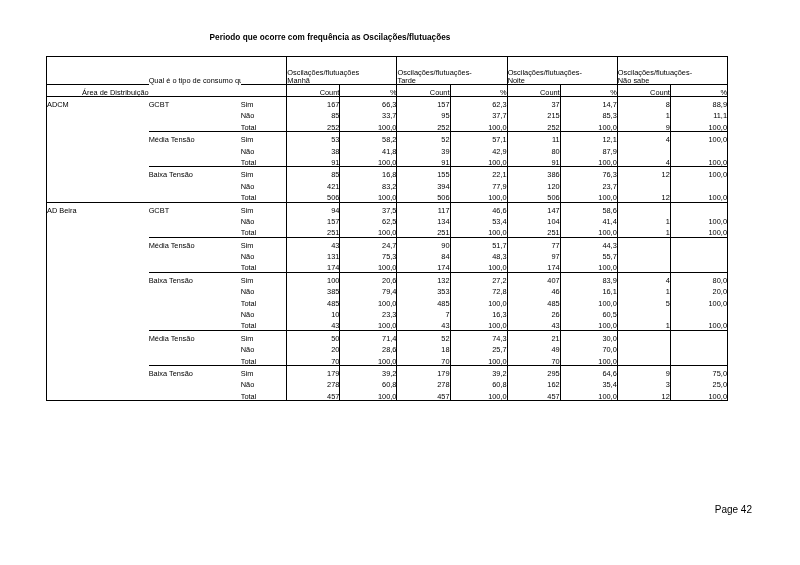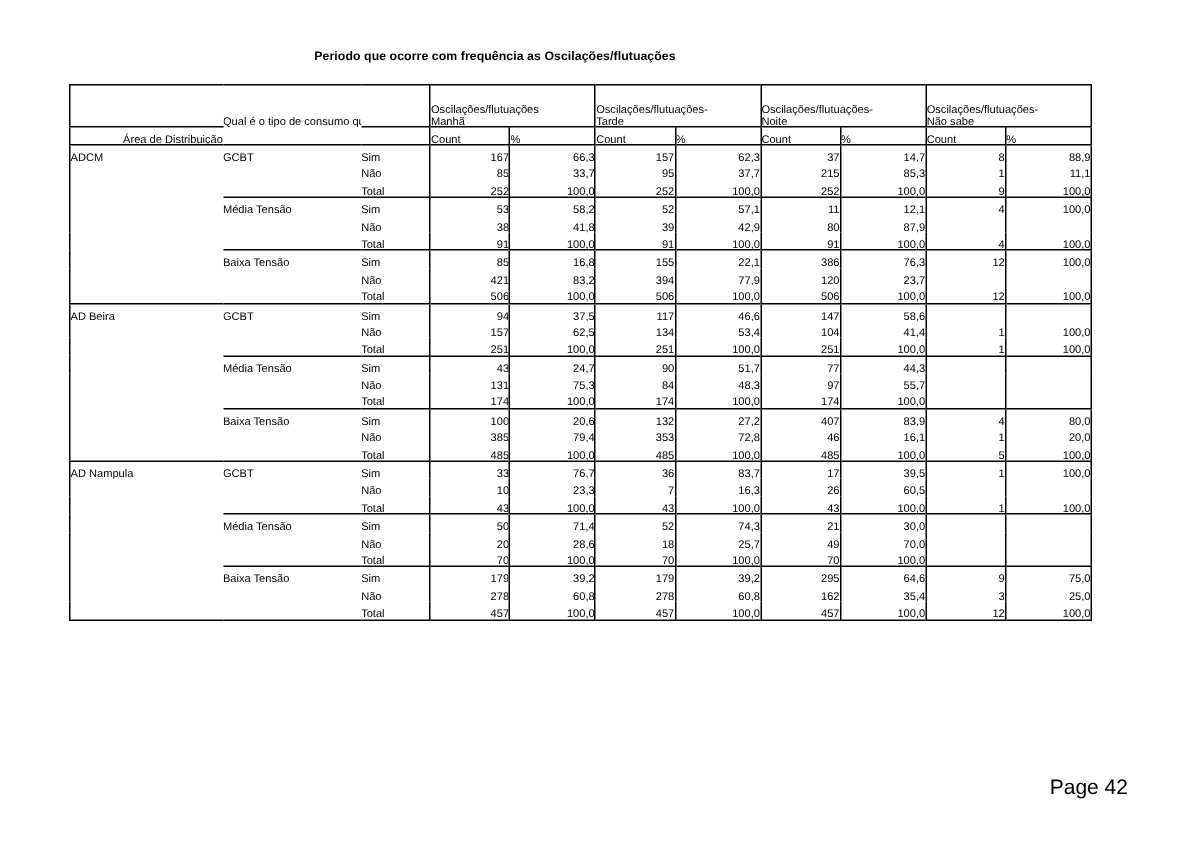--- a/index.html
+++ b/index.html
@@ -66,21 +66,21 @@
     height: 27px;
     vertical-align: bottom;
     padding-bottom: 1px;
     border-left: 1.1px solid #000;
     border-bottom: 0.7px solid #000;
     font-size: 7.4px;
   }
   .hgroup .l1 { display: block; }
   .hgroup .l2 { display: block; }
   .hsub {
-    text-align: left;
+    text-align: right;
     height: 11px;
     border-left: 1.1px solid #000;
     border-bottom: 1.6px solid #000;
     padding-bottom: 1.5px;
   }
   .hsub.pct { border-left: 0.7px solid #000; }
   .hcorner-a {
     vertical-align: bottom;
     padding-left: 2px;
     padding-bottom: 1.5px;
@@ -111,22 +111,22 @@
   .c-num   { text-align: right;  padding-right: 5px; border-left: 1.1px solid #000; }
   .c-pct   { text-align: right;  padding-right: 7px; border-left: 0.7px solid #000; }
   tr.drow td { height: 11.4px; }
   
   tr.sep-type > td { border-top: 0.7px solid #000; }
   tr.sep-type > td.c-area { border-top: none; }
   tr.sep-area > td { border-top: 1.1px solid #000; }
   #footer {
     position: absolute;
     right: 48px;
-    top: 516px;
-    font-size: 14px;
+    top: 504px;
+    font-size: 10px;
     margin-left: 45px;
   }
 </style>
 </head>
 <body>
 
 <div id="page">
 
   <div id="doc-title">Periodo que ocorre com frequência as Oscilações/flutuações</div>
 
@@ -413,33 +413,20 @@
             <td class="c-resp">Total</td>
             <td class="c-num">485</td>
             <td class="c-pct">100,0</td>
             <td class="c-num">485</td>
             <td class="c-pct">100,0</td>
             <td class="c-num">485</td>
             <td class="c-pct">100,0</td>
             <td class="c-num">5</td>
             <td class="c-pct">100,0</td>
           </tr>
-          <tr class="drow sep-area">
-            <td class="c-area">AD Nampula</td>
-            <td class="c-type">GCBT</td>
-            <td class="c-resp">Sim</td>
-            <td class="c-num">33</td>
-            <td class="c-pct">76,7</td>
-            <td class="c-num">36</td>
-            <td class="c-pct">83,7</td>
-            <td class="c-num">17</td>
-            <td class="c-pct">39,5</td>
-            <td class="c-num">1</td>
-            <td class="c-pct">100,0</td>
-          </tr>
           <tr class="drow">
             <td class="c-area"></td>
             <td class="c-type"></td>
             <td class="c-resp">Não</td>
             <td class="c-num">10</td>
             <td class="c-pct">23,3</td>
             <td class="c-num">7</td>
             <td class="c-pct">16,3</td>
             <td class="c-num">26</td>
             <td class="c-pct">60,5</td>

